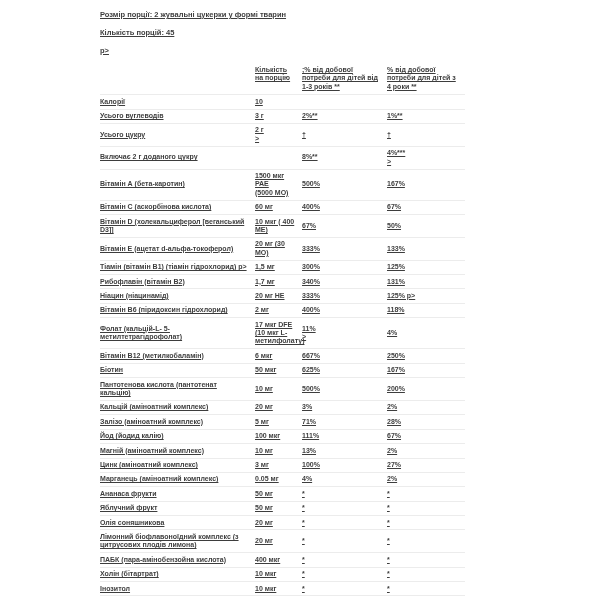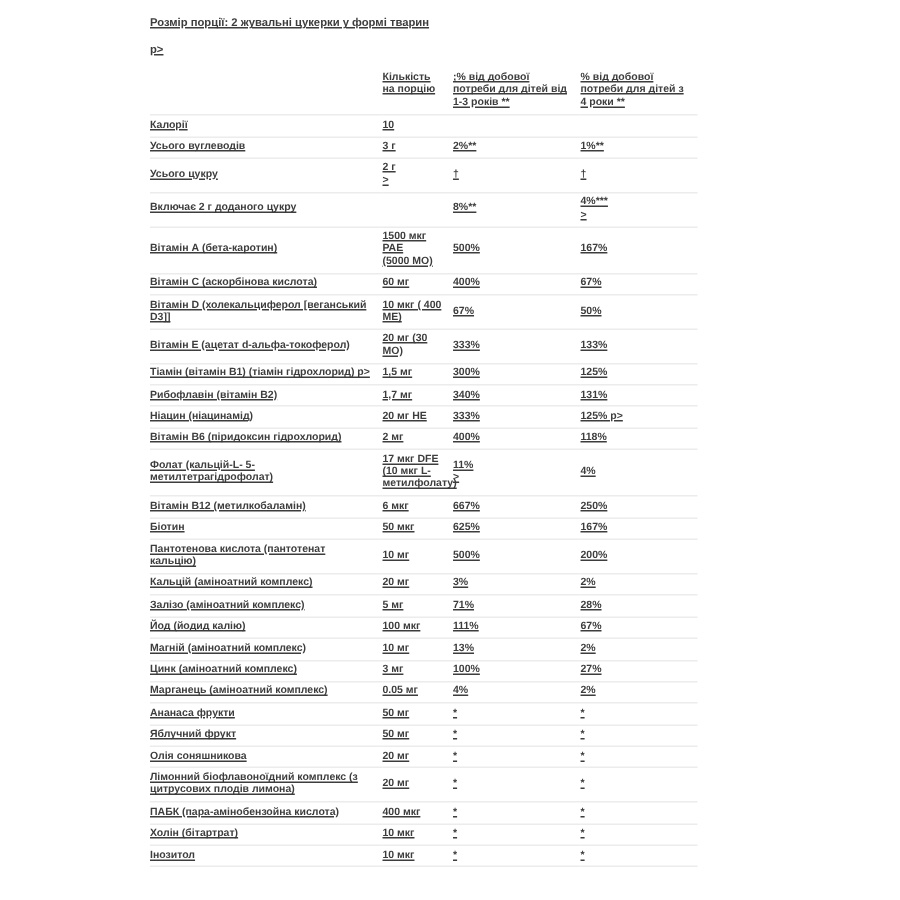--- a/index.html
+++ b/index.html
@@ -28,20 +28,21 @@
     font-weight:700;
   }
 </style>
 </head>
 <body>
 
 <div class="page">
 
   <div class="top-block">
     <p>Розмір порції: 2 жувальні цукерки у формі тварин</p>
+    <p>Кількість порцій: 45</p>
     <p>p&gt;</p>
   </div>
 
   <table class="facts">
     <colgroup>
       <col class="c1">
         <col class="c2">
         <col class="c3">
         <col class="c4">
     </colgroup>

